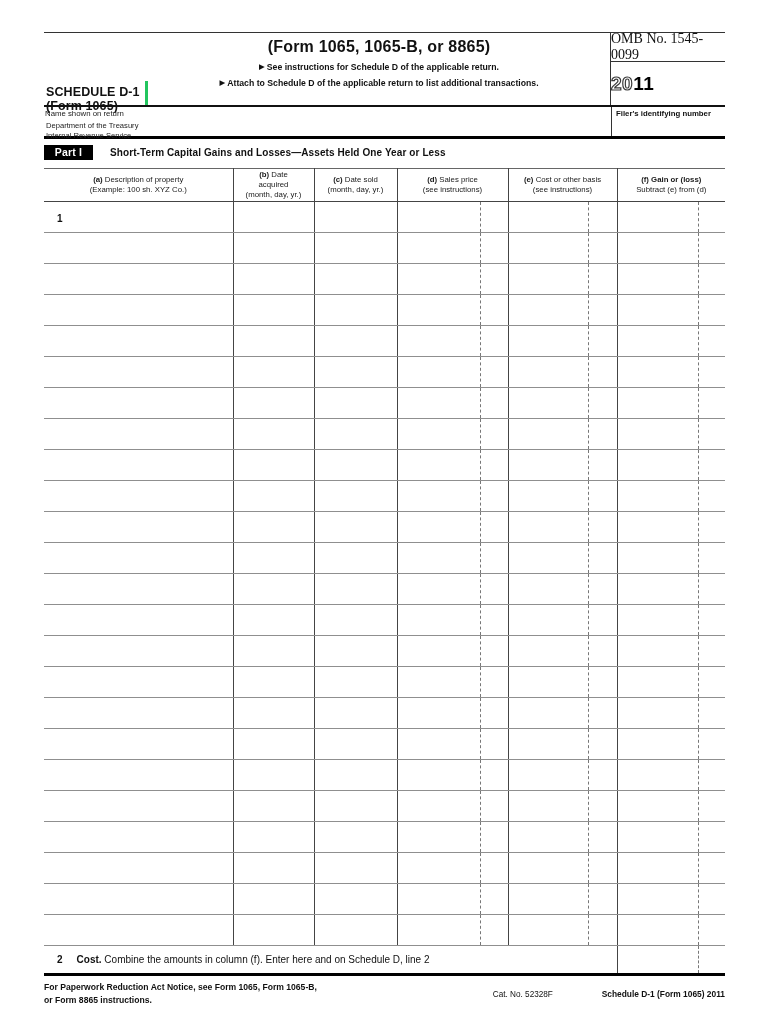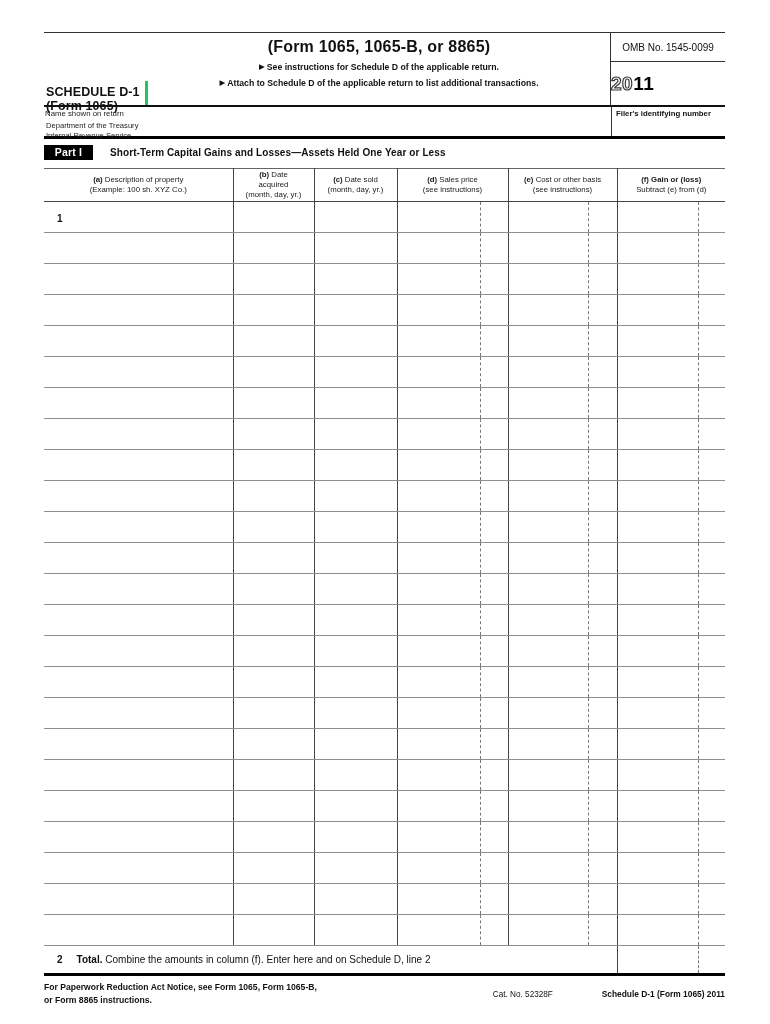--- a/index.html
+++ b/index.html
@@ -14,21 +14,21 @@
   .form-header { display:flex; border-top:1px solid #333; border-bottom:2px solid #111; height:75px; box-sizing:border-box; }
   .fh-left  { width:104px; border-right:3px solid #22c55e; box-sizing:border-box; padding:4px 3px 0 2px;margin-top:48px; }
   .schedule-name { font-weight:bold; font-size:12.5px; line-height:1.12; letter-spacing:0.1px; }
   .agency { font-size:7.6px; line-height:1.3; margin-top:8px; color:#222; }
   .fh-center { flex:1; text-align:center; padding-top:5px; }
   .form-title { font-weight:bold; font-size:16px; line-height:1.1; letter-spacing:0.2px; }
   .instr { font-size:8.7px; font-weight:bold; margin-top:6px; }
   .instr:first-of-type { margin-top:5px; }
   .arr { font-size:7.5px; vertical-align:1px; margin-right:2px; }
   .fh-right { width:115px; border-left:1px solid #333; box-sizing:border-box; display:flex; flex-direction:column; }
-  .omb { height:29px; border-bottom:1px solid #333; box-sizing:border-box; font-size:10px; display:flex; align-items:center; justify-content:center; }
+  .omb { height:29px; border-bottom:1px solid #333; box-sizing:border-box; font-size:14px; display:flex; align-items:center; justify-content:center;font-family:Liberation Serif, serif; }
   .year { flex:1; display:flex; align-items:center; justify-content:flex-start; font-size:19px; font-weight:bold; letter-spacing:0.5px; }
   .year-outline { color:#aaa; -webkit-text-fill-color:#fff; -webkit-text-stroke:1.2px #3a3a3a; }
   .year-solid { color:#000; }
 
   
   .name-row { display:flex; height:32px; border-bottom:3px solid #000; box-sizing:border-box; }
   .name-left { flex:1; font-size:7.8px; padding:2px 0 0 1px; color:#222; }
   .name-fill { height:18px; }
   .name-right { width:114px; border-left:1px solid #333; box-sizing:border-box; font-size:7.8px; font-weight:bold; padding:2px 0 0 4px; }
 
@@ -392,21 +392,21 @@
             <td class="vl"></td>
             <td class="cents"></td>
             <td class="vl"></td>
             <td class="cents"></td>
             <td class="vl"></td>
             <td class="cents"></td>
           </tr>
         </tbody>
       <tfoot>
         <tr class="total-row">
-          <td colspan="7"><span class="tr-num">2</span><span class="b">Total.</span> <span>Combine the amounts in column (f). Enter here and on Schedule D, line 2</span></td>
+          <td colspan="7"><span class="tr-num">2</span><span class="b">Cost.</span> <span>Combine the amounts in column (f). Enter here and on Schedule D, line 2</span></td>
           <td class="vl"></td>
           <td class="cents"></td>
         </tr>
       </tfoot>
     </table>
 
     <div class="page-footer">
       <div class="pf-left">
         <div>For Paperwork Reduction Act Notice, see Form 1065, Form 1065-B,</div>
         <div>or Form 8865 instructions.</div>

